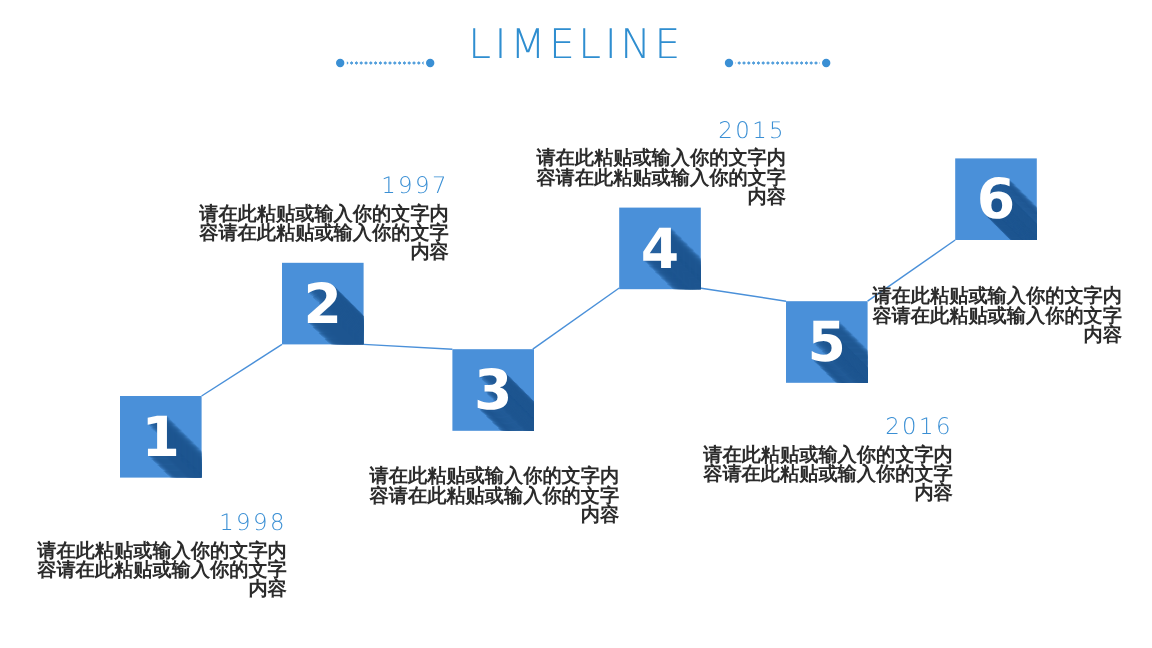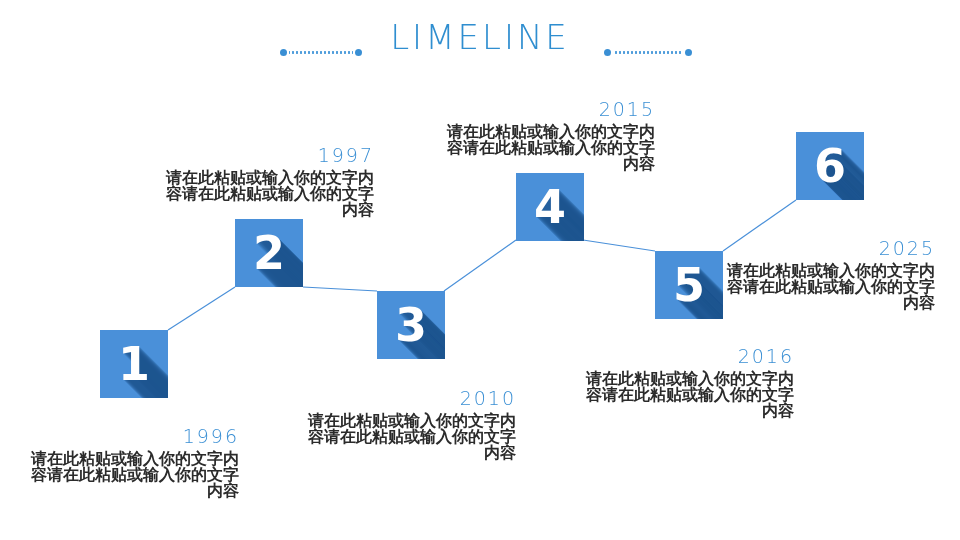--- a/index.html
+++ b/index.html
@@ -208,21 +208,21 @@
     <line x1="583" y1="240" x2="655" y2="251" stroke="#4a90d9" stroke-width="1.2"></line>
     <line x1="723" y1="251" x2="796" y2="200" stroke="#4a90d9" stroke-width="1.2"></line>
   </svg>
 
   <div class="milestone">
     <div class="badge" style="left:100px; top:330px;">
       <div class="num-shadow">1</div>
       <div class="num">1</div>
     </div>
     <div class="caption" style="left:29px; top:412px;">
-      <div class="year">1996</div>
+      <div class="year">1998</div>
       <div class="desc">请在此粘贴或输入你的文字内容请在此粘贴或输入你的文字内容</div>
     </div>
   </div>
 
   <div class="milestone">
     <div class="caption" style="left:164px; top:131px;">
       <div class="year">1997</div>
       <div class="desc">请在此粘贴或输入你的文字内容请在此粘贴或输入你的文字内容</div>
     </div>
     <div class="badge" style="left:235px; top:219px;">
@@ -230,21 +230,20 @@
       <div class="num">2</div>
     </div>
   </div>
 
   <div class="milestone">
     <div class="badge" style="left:377px; top:291px;">
       <div class="num-shadow">3</div>
       <div class="num">3</div>
     </div>
     <div class="caption" style="left:306px; top:374px;">
-      <div class="year">2010</div>
       <div class="desc">请在此粘贴或输入你的文字内容请在此粘贴或输入你的文字内容</div>
     </div>
   </div>
 
   <div class="milestone">
     <div class="caption" style="left:445px; top:85px;">
       <div class="year">2015</div>
       <div class="desc">请在此粘贴或输入你的文字内容请在此粘贴或输入你的文字内容</div>
     </div>
     <div class="badge" style="left:516px; top:173px;">
@@ -263,18 +262,17 @@
       <div class="desc">请在此粘贴或输入你的文字内容请在此粘贴或输入你的文字内容</div>
     </div>
   </div>
 
   <div class="milestone">
     <div class="badge" style="left:796px; top:132px;">
       <div class="num-shadow">6</div>
       <div class="num">6</div>
     </div>
     <div class="caption" style="left:725px; top:224px;">
-      <div class="year">2025</div>
       <div class="desc">请在此粘贴或输入你的文字内容请在此粘贴或输入你的文字内容</div>
     </div>
   </div>
 
 </div>
 
 </body></html>

